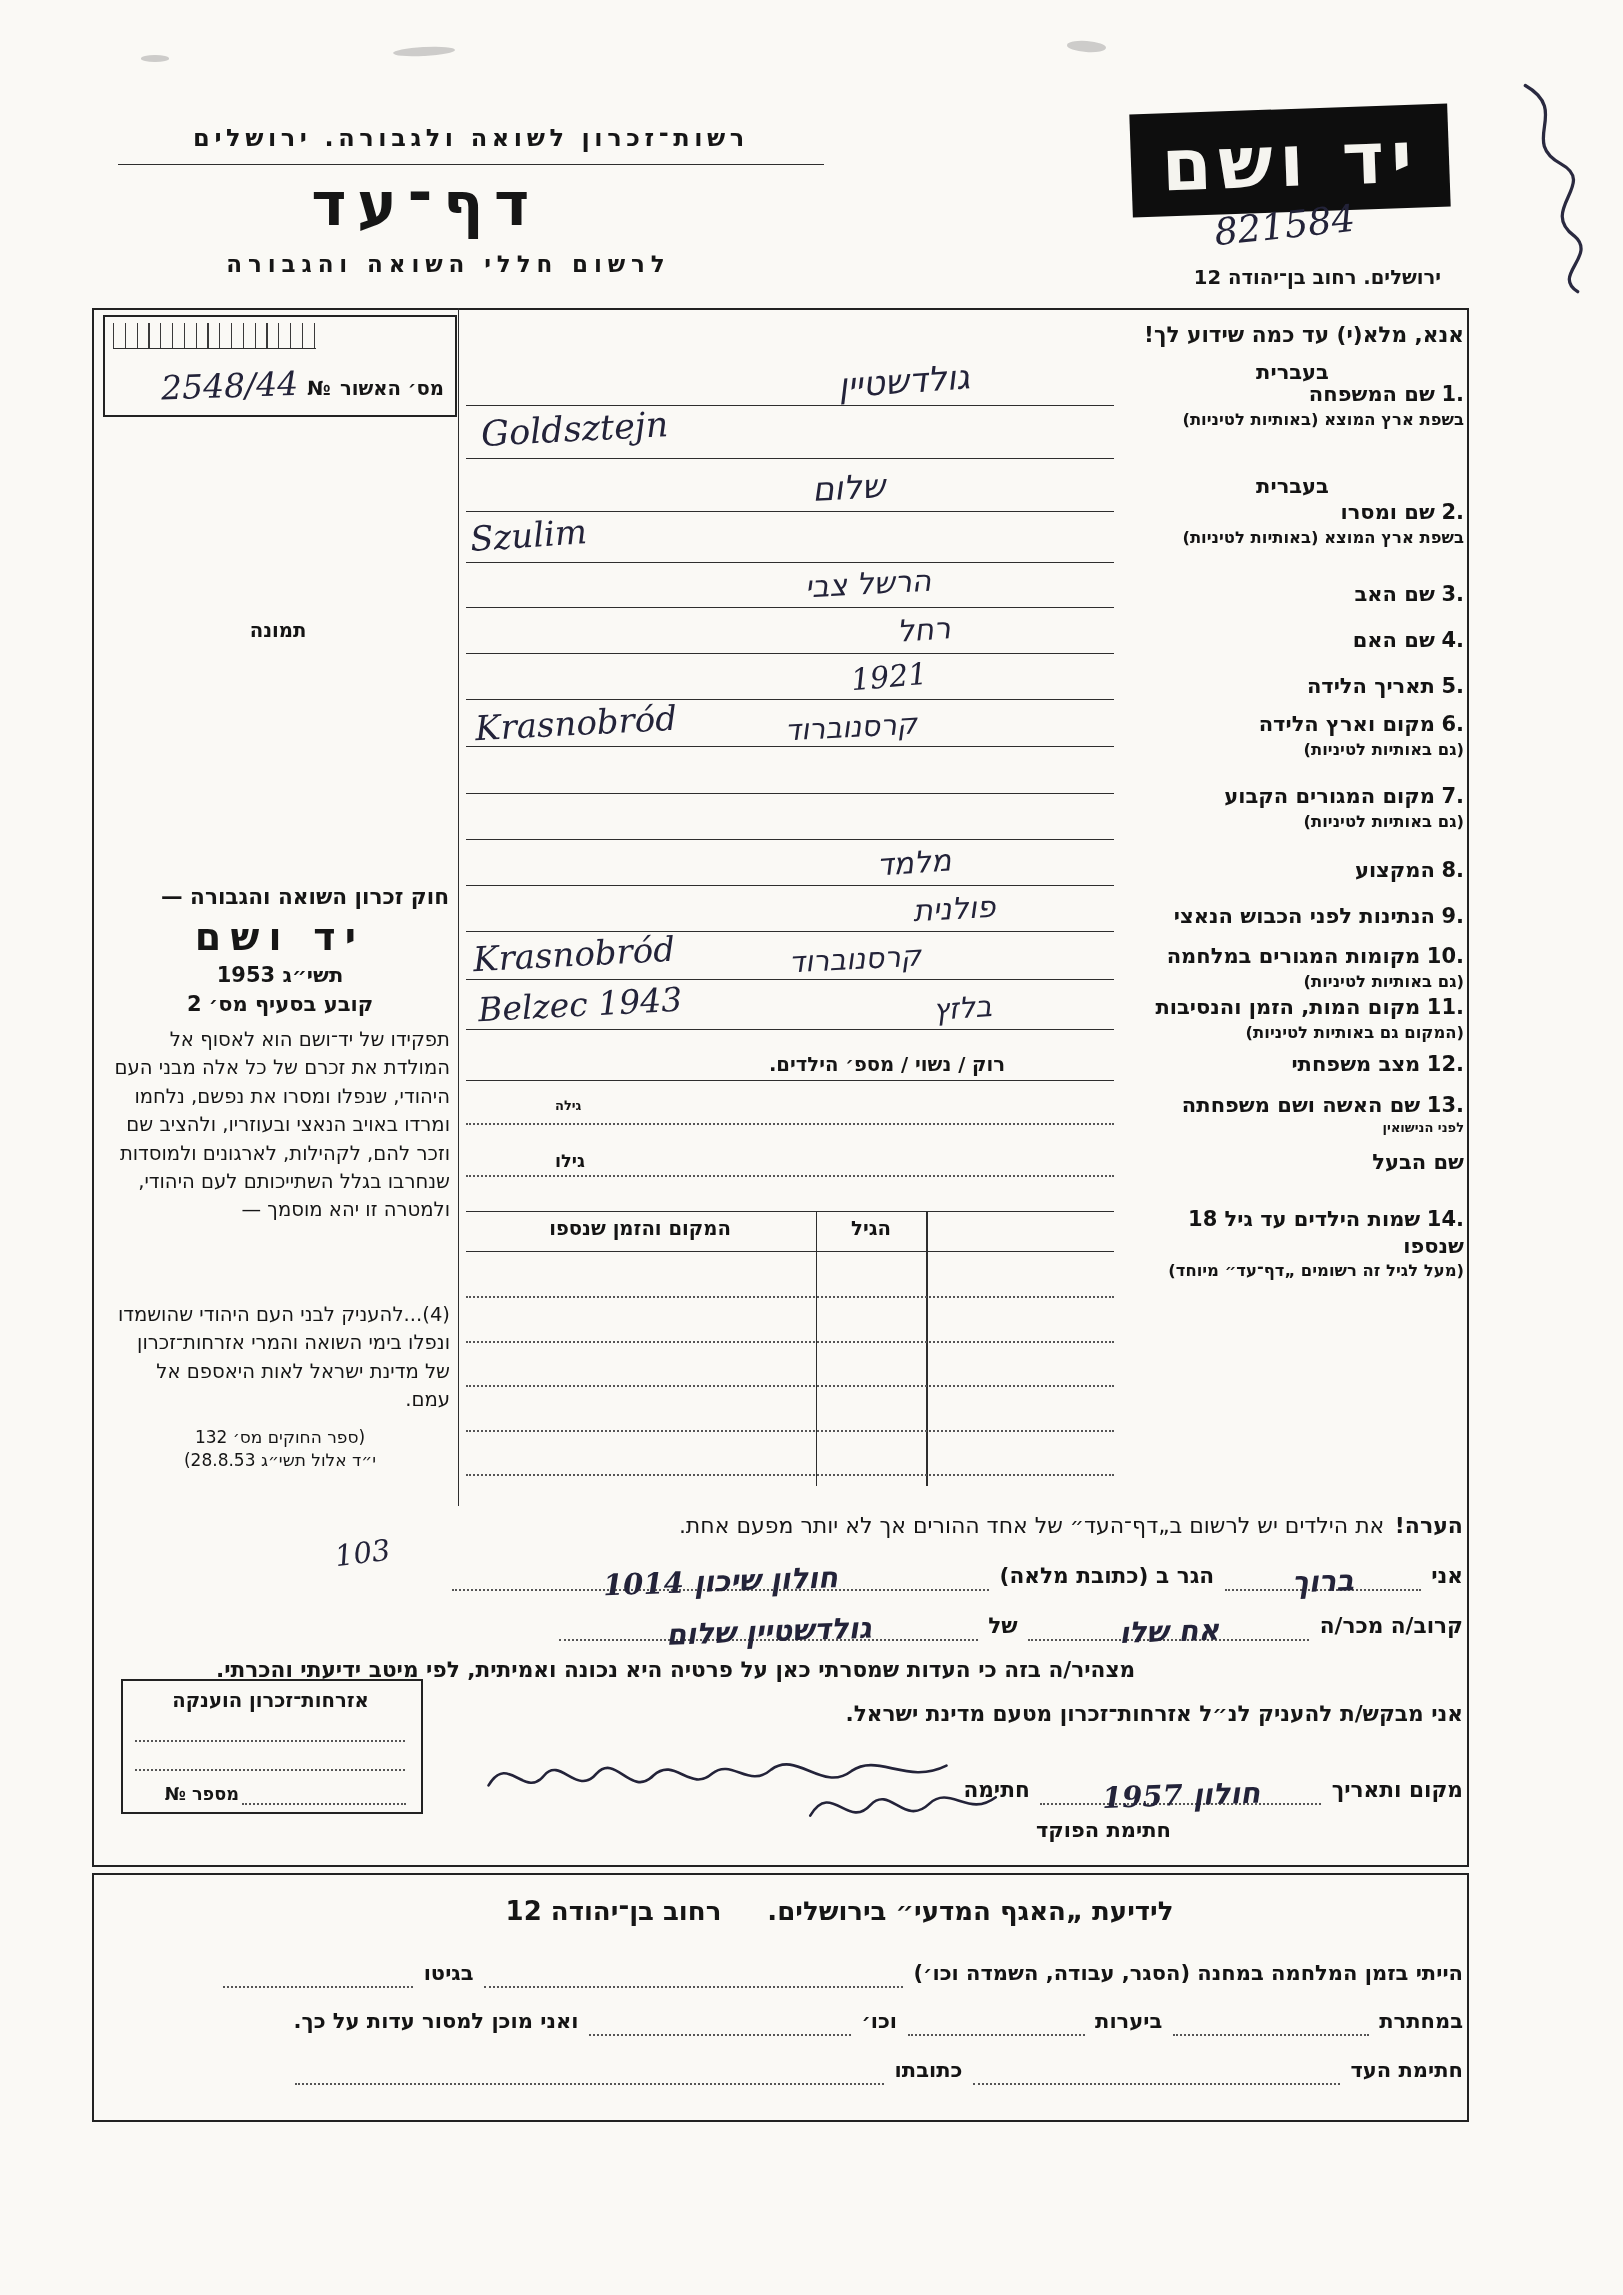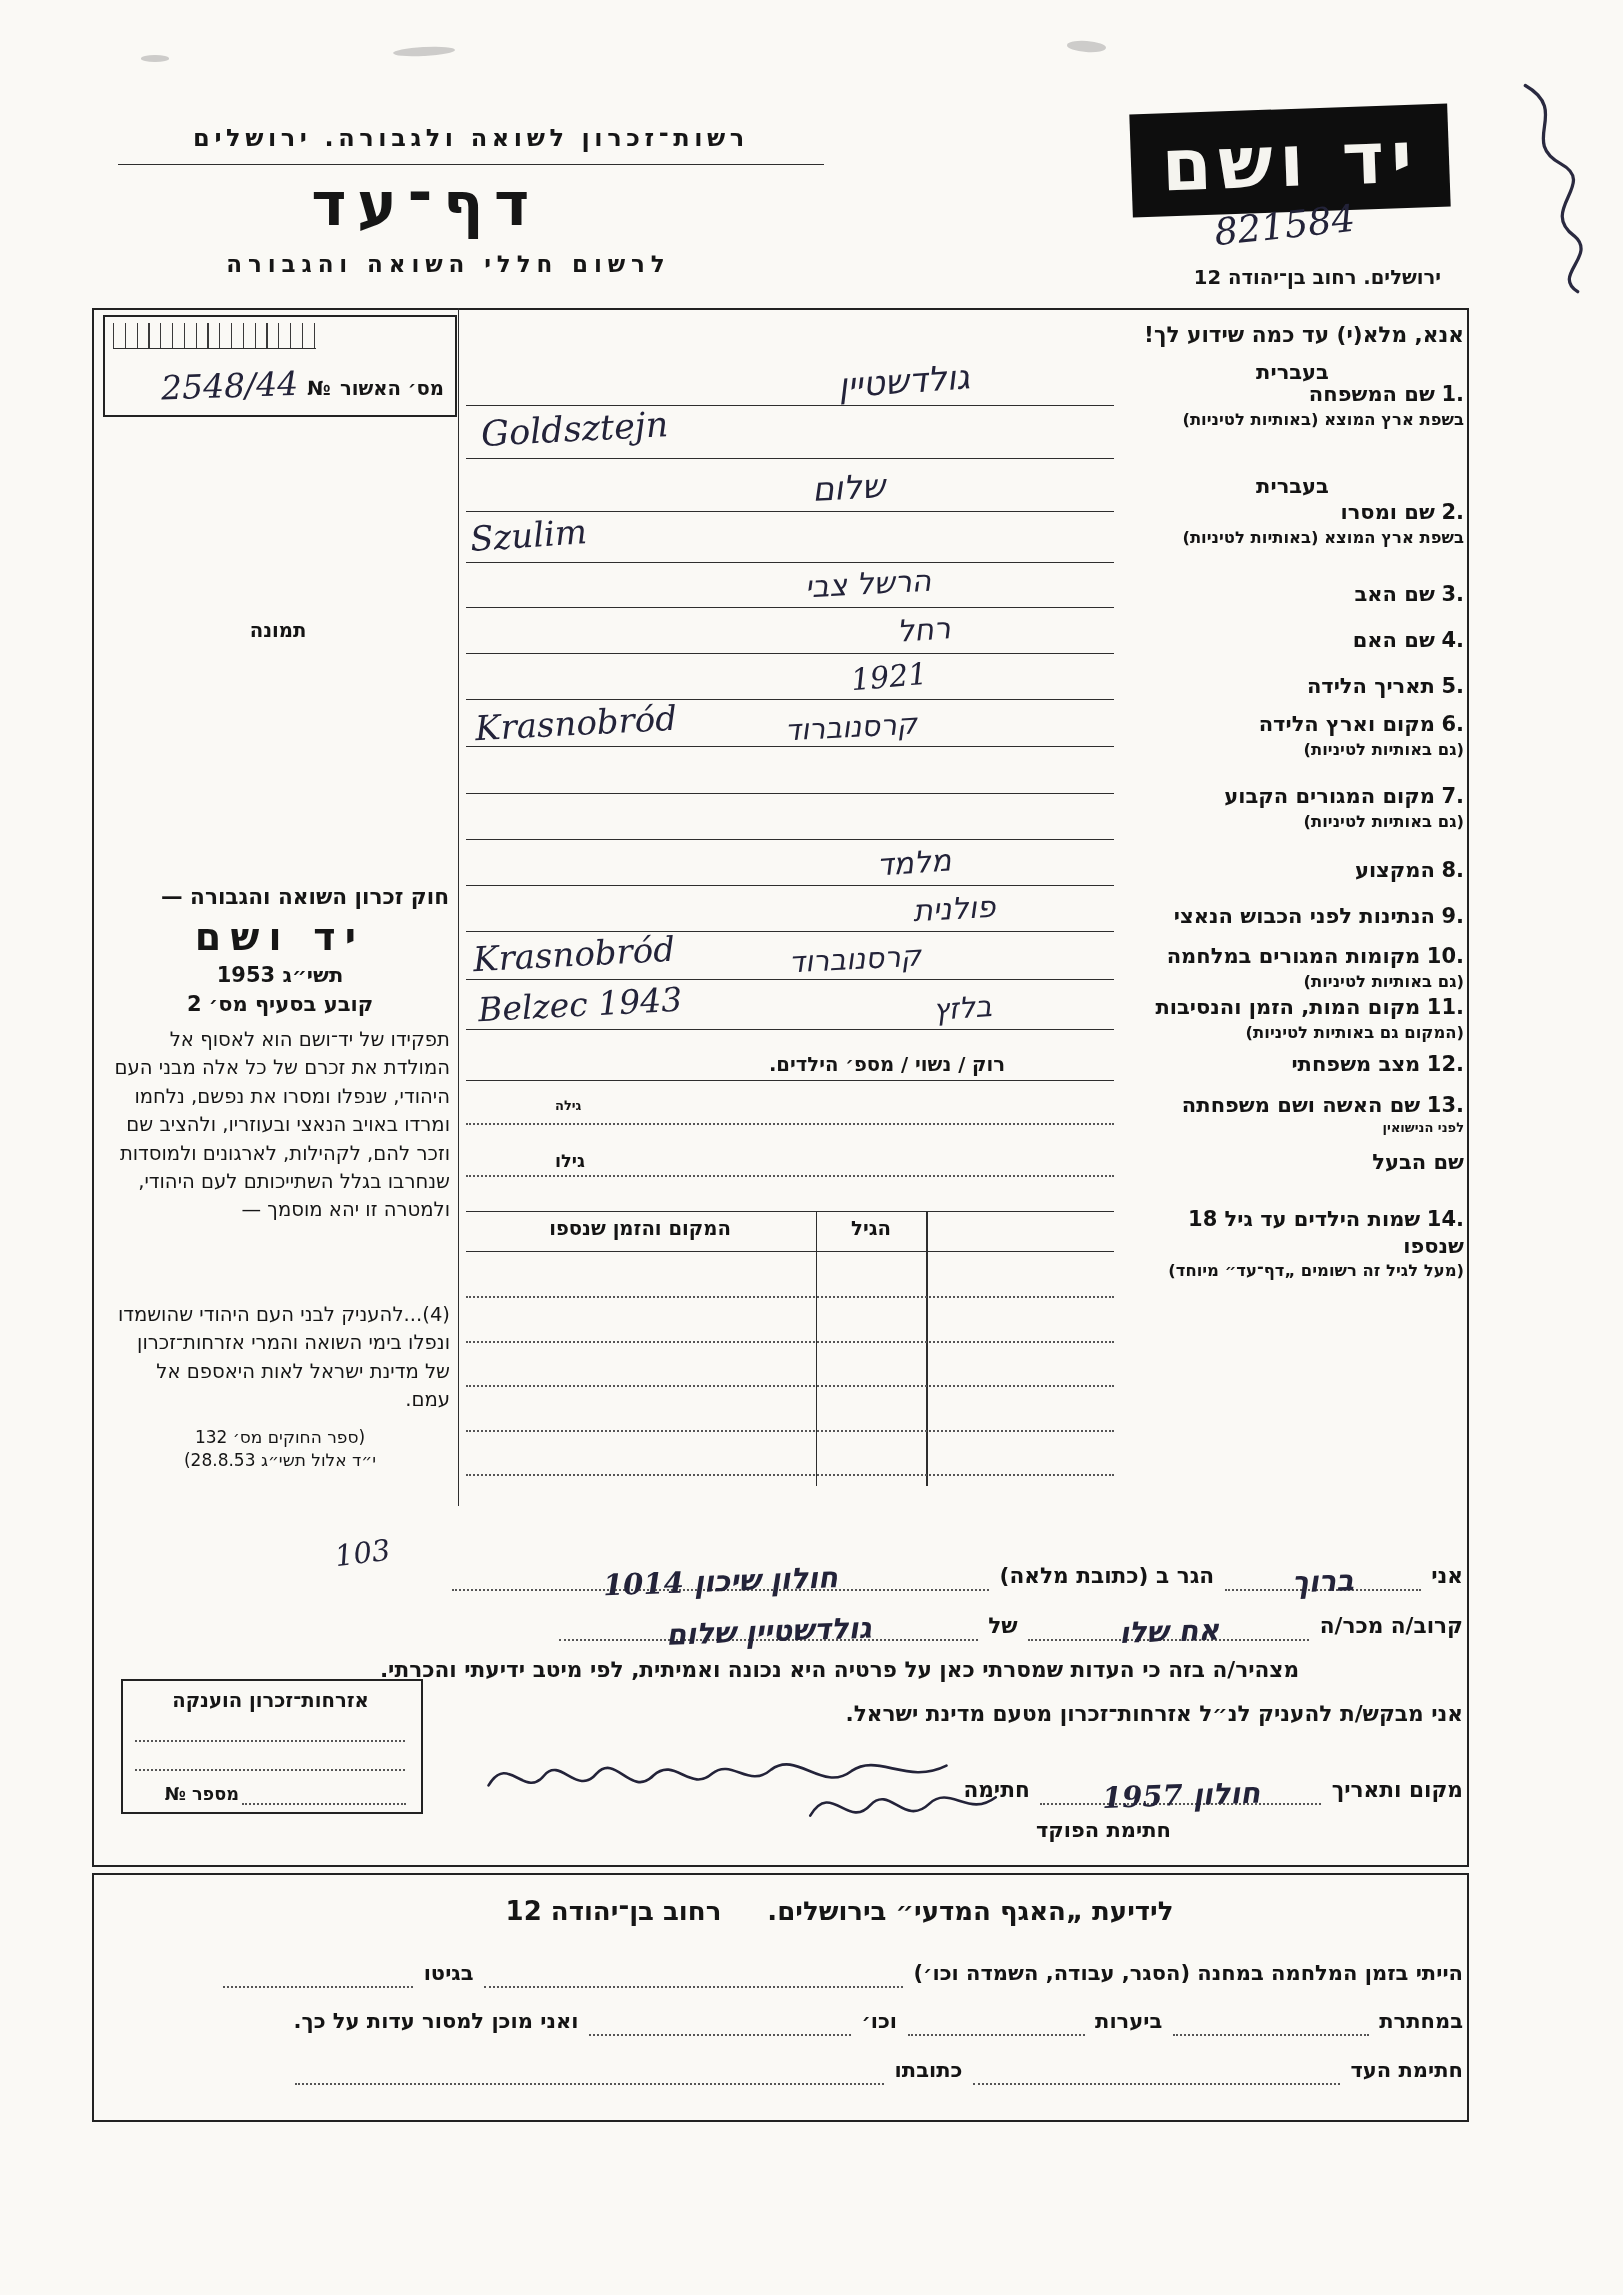--- a/index.html
+++ b/index.html
@@ -194,37 +194,40 @@
   <div class="plabel rtl ctr" style="left:466px;top:1217px;width:348px;font-size:19.6px">המקום והזמן שנספו</div>
   <div class="line" style="top:1251px"></div>
   <div class="vline" style="left:926px;top:1211px;height:275px;border-left-width:2.6px"></div>
   <div class="vline" style="left:816px;top:1211px;height:275px"></div>
   <div class="line dot" style="top:1296px"></div>
   <div class="line dot" style="top:1341px"></div>
   <div class="line dot" style="top:1385px"></div>
   <div class="line dot" style="top:1430px"></div>
   <div class="line dot" style="top:1474px"></div>
 
+  <div class="abs rtl" style="left:216px;top:1513px;width:1247px;font-size:22px;text-align:right">
+    <span class="b" style="margin-left:10.5px">הערה!</span><span>את הילדים יש לרשום ב„דף־העד״ של אחד ההורים אך לא יותר מפעם אחת.</span>
+  </div>
 
   <div class="decl" style="top:1559px">
     <span class="lb">אני</span>
     <span class="blank" style="width:196px"><span class="hwin">ברוך</span></span>
     <span class="lb">הגר ב (כתובת מלאה)</span>
     <span class="blank" style="width:537px"><span class="hwin">חולון שיכון 1014</span></span>
   </div>
   <div class="hw" style="left:335px;top:1539px;font-size:29px;transform:rotate(-7deg)">103</div>
 
   <div class="decl" style="top:1609px">
     <span class="lb">קרוב/ה מכר/ה</span>
     <span class="blank" style="width:281px"><span class="hwin hwr">אח שלו</span></span>
     <span class="lb">של</span>
     <span class="blank" style="width:419px"><span class="hwin hwr">גולדשטיין שלום</span></span>
   </div>
 
-  <div class="abs rtl" style="left:216px;top:1657px;width:1247px;font-size:21.6px;font-weight:600;text-align:center">מצהיר/ה בזה כי העדות שמסרתי כאן על פרטיה היא נכונה ואמיתית, לפי מיטב ידיעתי והכרתי.</div>
+  <div class="abs rtl" style="left:216px;top:1657px;width:1247px;font-size:21.6px;font-weight:600;text-align:left">מצהיר/ה בזה כי העדות שמסרתי כאן על פרטיה היא נכונה ואמיתית, לפי מיטב ידיעתי והכרתי.</div>
   <div class="abs rtl" style="left:216px;top:1701px;width:1247px;font-size:21.6px;font-weight:600;text-align:right">אני מבקש/ת להעניק לנ״ל אזרחות־זכרון מטעם מדינת ישראל.</div>
 
   <div class="decl" style="top:1746px">
     <span class="lb">מקום ותאריך</span>
     <span class="blank" style="width:281px"><span class="hwin hwr">חולון 1957</span></span>
     <span class="lb">חתימה</span>
     <span class="sigwrap" style="width:471px">
       <svg width="471" height="59" viewBox="0 0 720 90">
         <path d="M10 60 C40 10 65 82 95 45 C120 15 145 78 175 42 C205 10 228 80 262 45 C295 15 318 72 352 42 C382 18 408 66 442 36 C482 6 520 72 565 38 C605 10 650 60 710 30" fill="none" stroke="#232339" stroke-width="4" stroke-linecap="round"></path>
       </svg>

